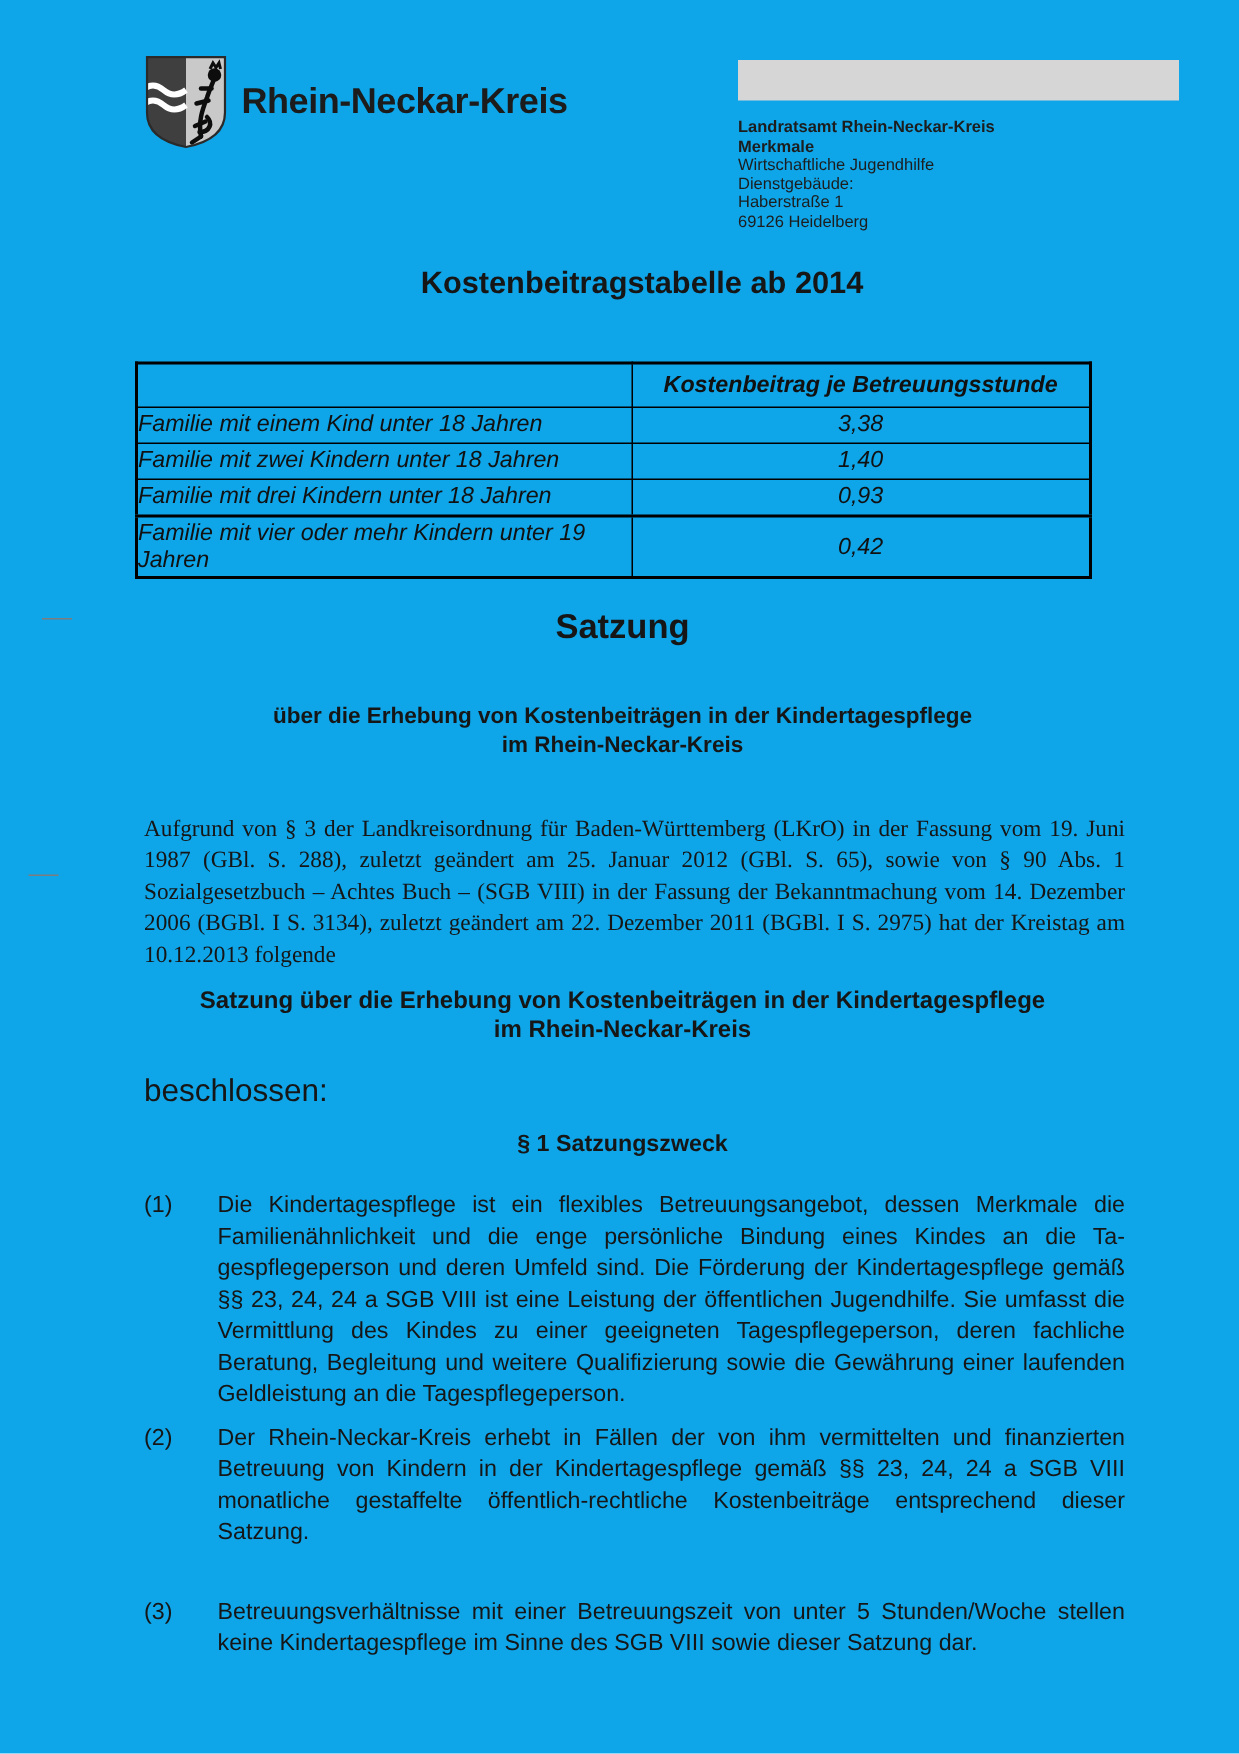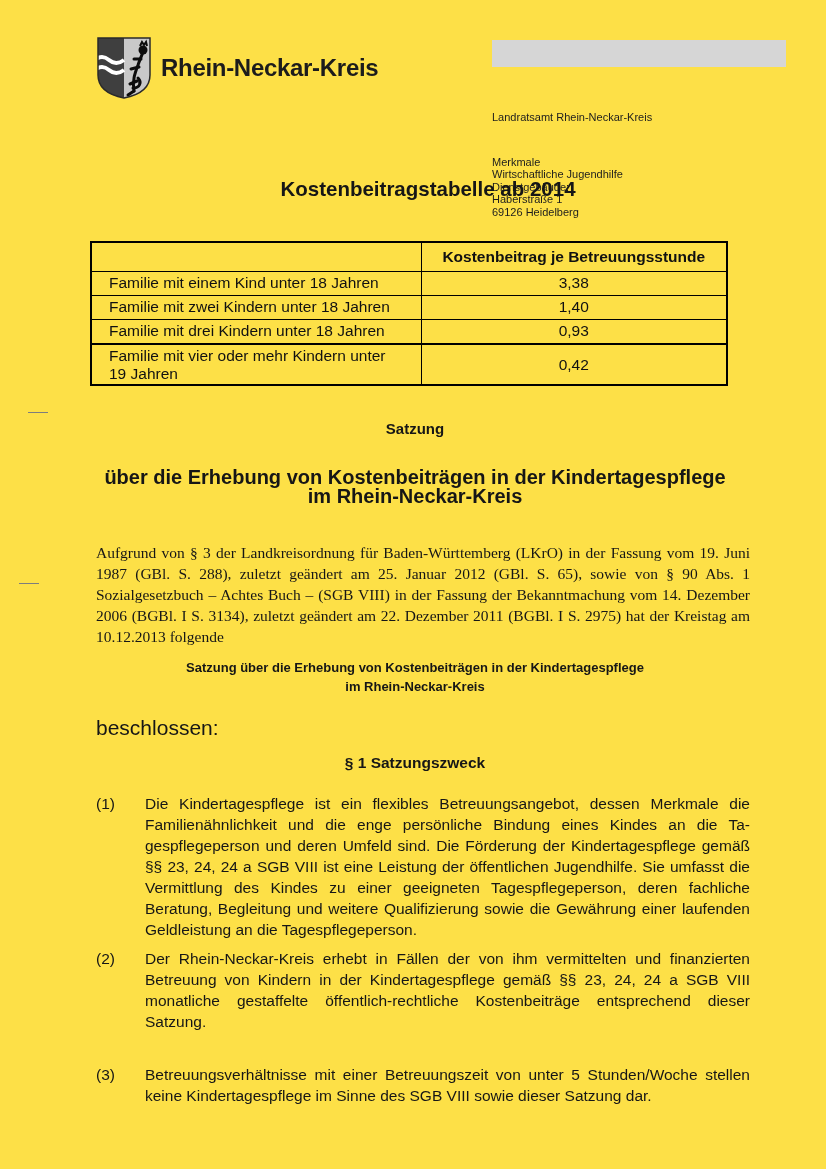--- a/index.html
+++ b/index.html
@@ -1,63 +1,63 @@
 <!DOCTYPE html>
 <html lang="de"><head>
 <meta charset="utf-8">
 <style>
   html,body{margin:0;padding:0;background:#ffffff;}
   .page{
     position:relative;
     width:826px;height:1169px;
-    background:#fde047;
+    background:#0ea5e9;
     font-family:"Liberation Sans", sans-serif;
     color:#161616;
     overflow:hidden;
   }
   .abs{position:absolute;}
-  .b{font-weight:normal;margin-top:32px;}
+  .b{font-weight:bold;}
   .just{text-align:justify;font-family:Liberation Serif, serif;}
 
   
   .logo-row{left:97px;top:37px;display:flex;align-items:center;gap:10px;}
   .brand{font-size:24px;font-weight:bold;color:#1c1c1c;letter-spacing:-0.3px;}
   .gray-bar{left:492px;top:40px;width:294px;height:27px;background:#d6d6d6;}
   .address{left:492px;top:79px;font-size:11px;line-height:12.6px;color:#1d1d1d;}
 
   
   .doc-title{left:98px;top:177px;width:660px;font-size:20.5px;font-weight:bold;text-align:center;}
 
   
   table.cost{
     position:absolute;left:90px;top:241px;width:636px;
     border-collapse:collapse;table-layout:fixed;
     font-size:15.5px;color:#111;
     border:2px solid #000;
   }
-  table.cost td,table.cost th{border:1px solid #000;padding:0 17px;vertical-align:middle;}
+  table.cost td,table.cost th{border:1px solid #000;padding:0 0;vertical-align:middle;font-style:italic;}
   table.cost col.c1{width:330px;}
   table.cost col.c2{width:306px;}
   tr.h-head{height:29px;}
   tr.h-r{height:24px;}
   tr.h-r3{height:25px;}
   tr.h-last{height:41px;}
   tr.h-last td{border-top:2px solid #000;}
   table.cost th{font-weight:bold;text-align:center;}
   td.lbl{text-align:left;}
   td.val{text-align:center;}
 
   
   .fold{height:1px;background:#7d7d7d;width:20px;}
 
   
-  .h-satzung{left:85px;top:420px;width:660px;font-size:15px;font-weight:bold;text-align:center;}
-  .subtitle{left:85px;top:468px;width:660px;font-size:20px;font-weight:bold;line-height:19px;text-align:center;}
+  .h-satzung{left:85px;top:404px;width:660px;font-size:23px;font-weight:bold;text-align:center;}
+  .subtitle{left:85px;top:468px;width:660px;font-size:15px;font-weight:bold;line-height:19px;text-align:center;}
   .preamble{left:96px;top:542px;width:654px;font-size:15.5px;line-height:21px;}
-  .res-title{left:85px;top:658px;width:660px;font-size:13px;font-weight:bold;line-height:19px;text-align:center;}
+  .res-title{left:85px;top:658px;width:660px;font-size:16px;font-weight:bold;line-height:19px;text-align:center;}
   .beschlossen{left:96px;top:716px;font-size:21px;}
   .h-sec1{left:85px;top:754px;width:660px;font-size:15.5px;font-weight:bold;text-align:center;}
 
   .npar{left:96px;width:654px;font-size:15.5px;line-height:21px;}
   .npar .num{position:absolute;left:0;top:0;}
   .npar .ptext{margin-left:49px;text-align:justify;}
 </style>
 </head>
 <body>
 

